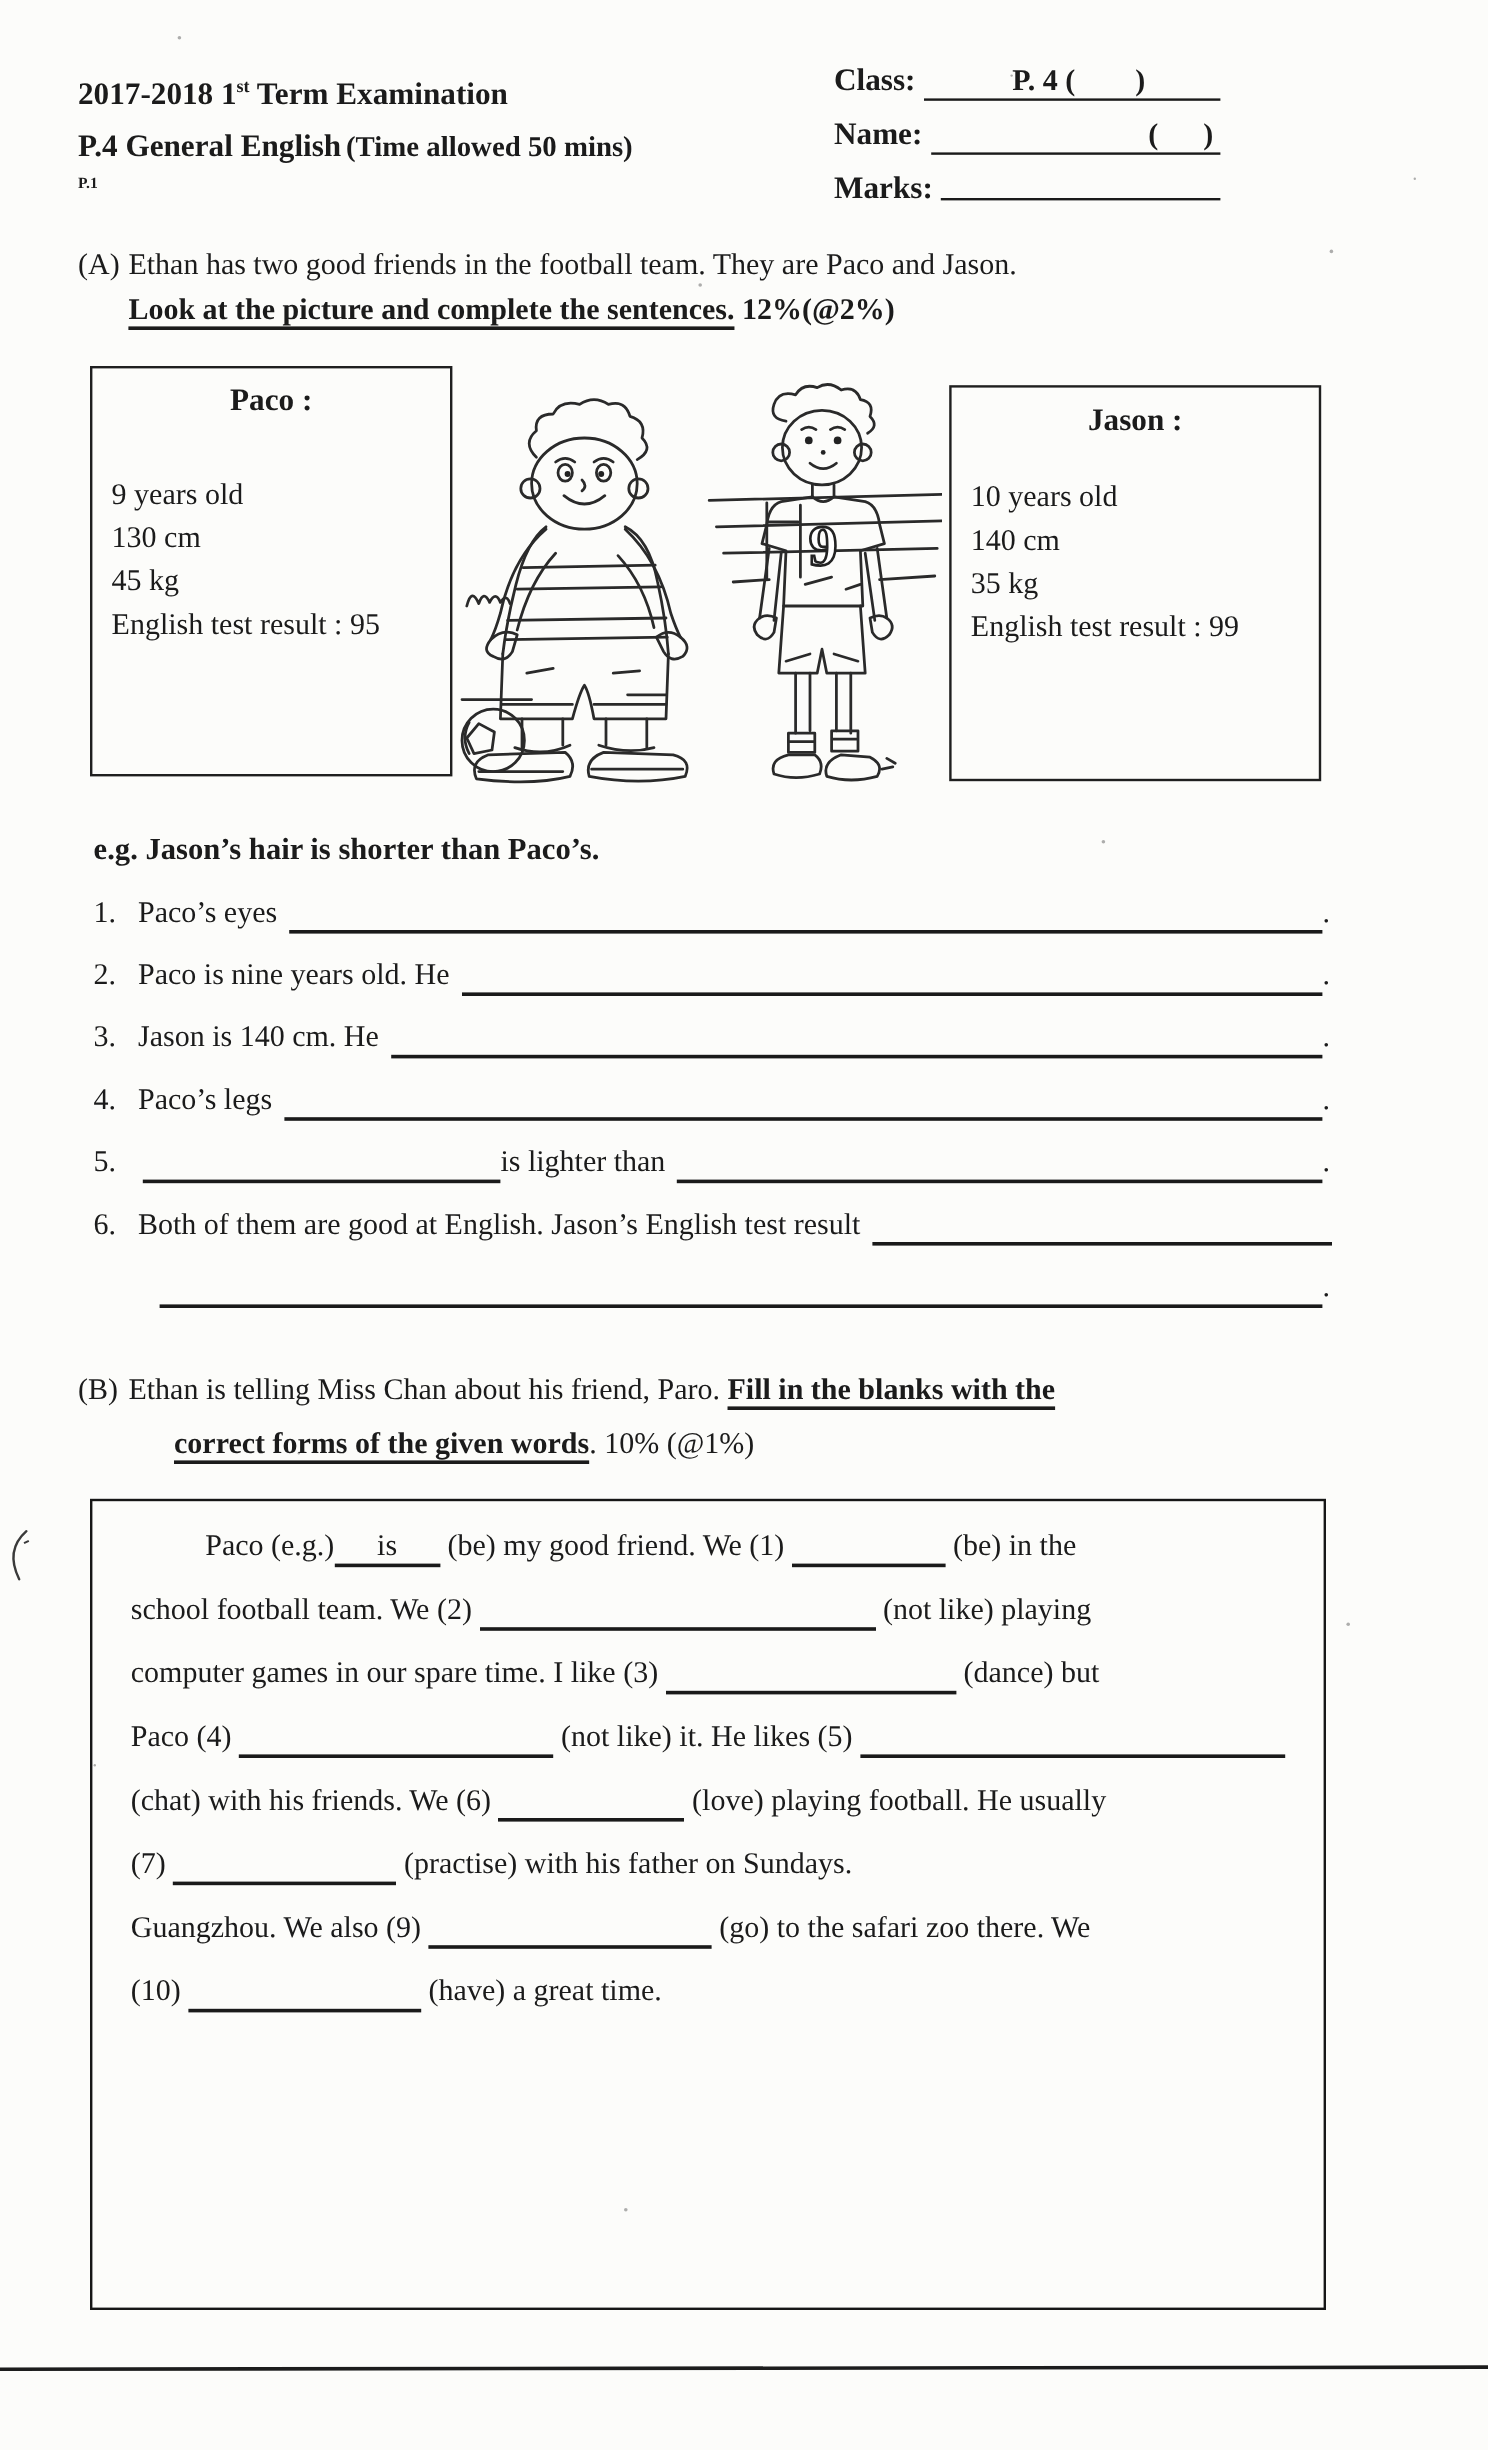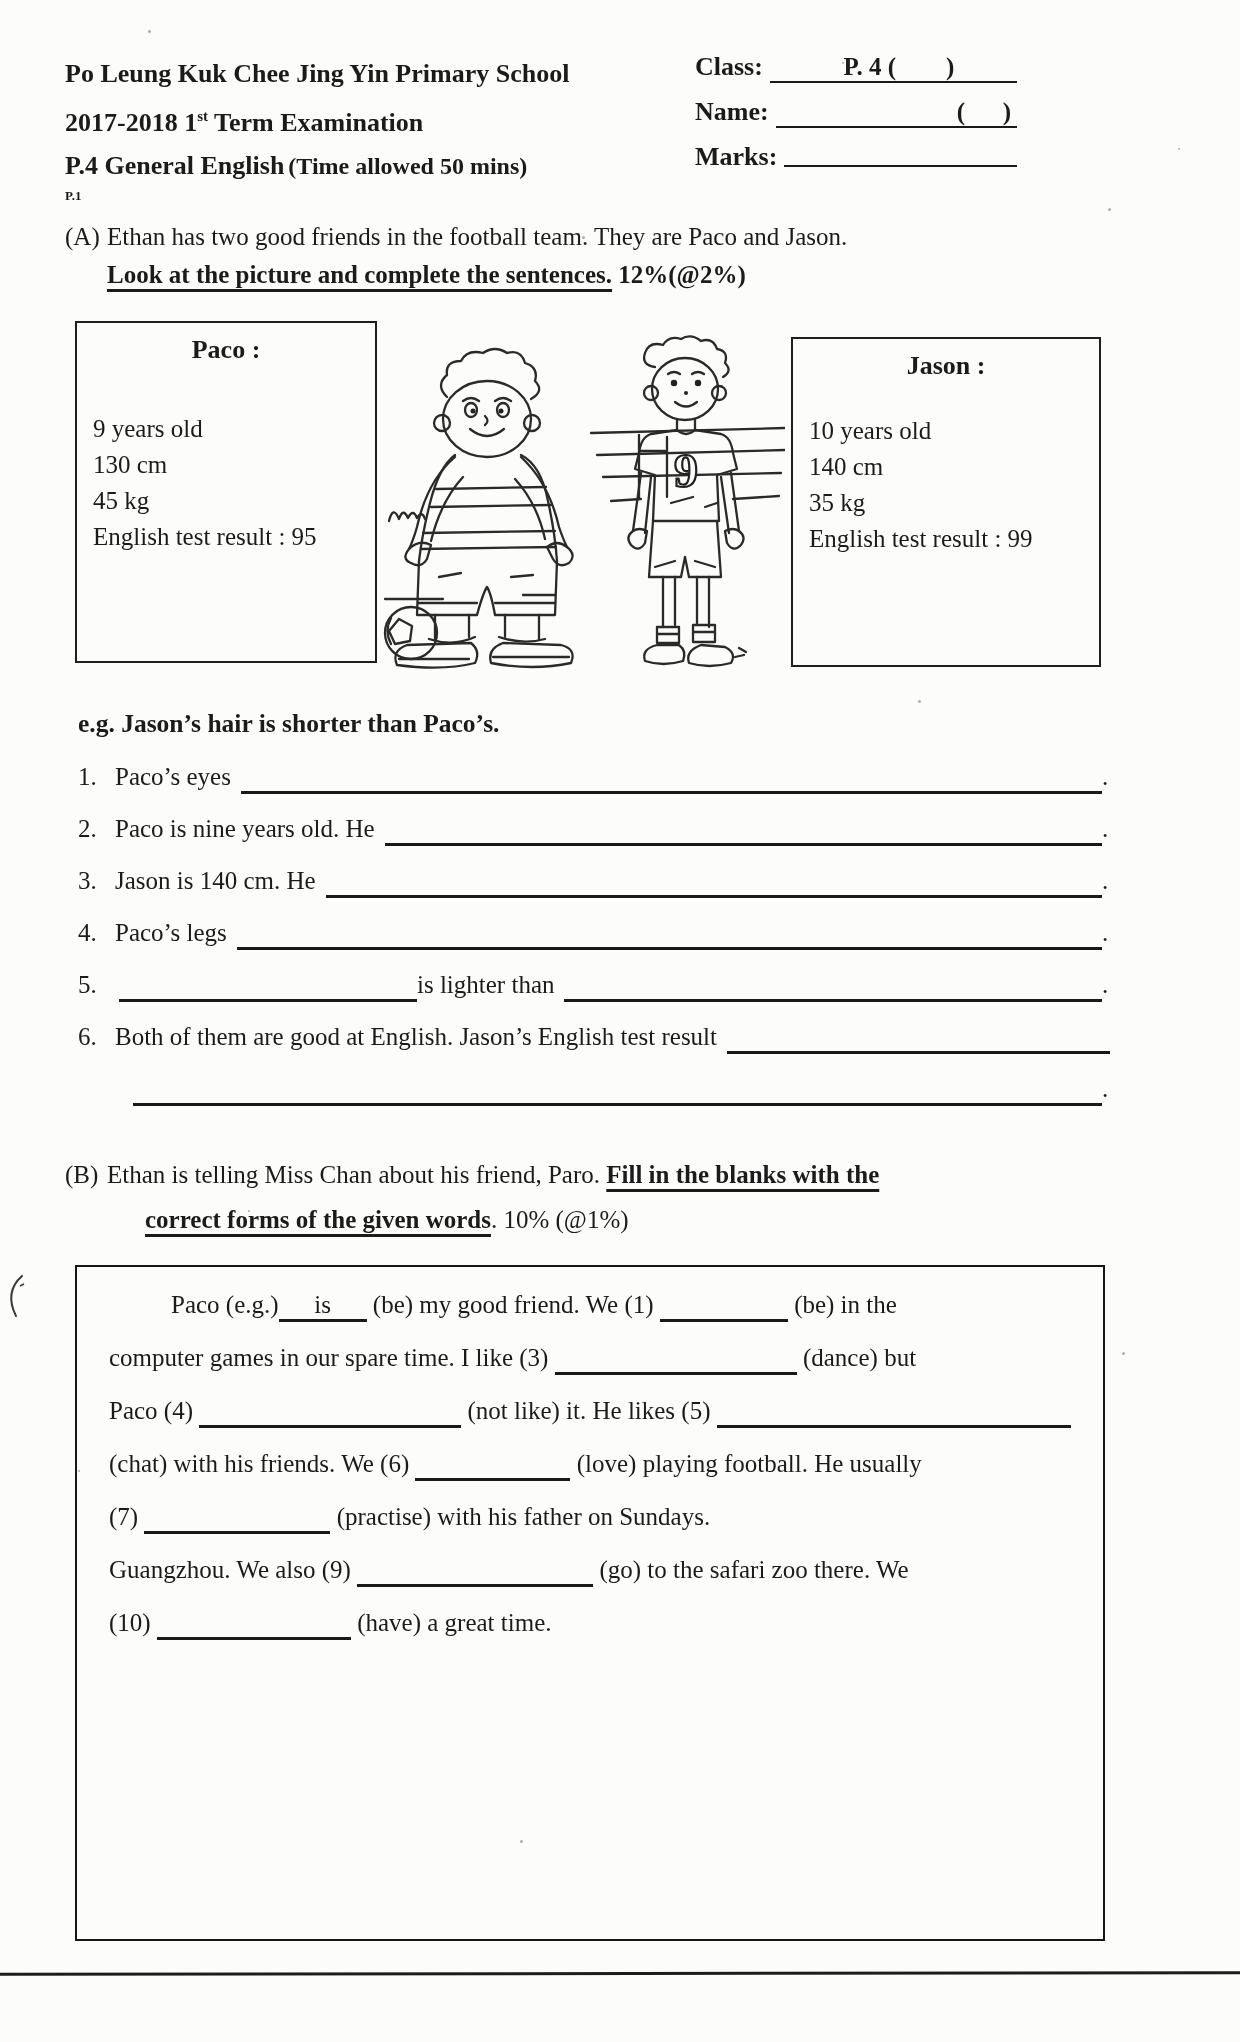--- a/index.html
+++ b/index.html
@@ -86,21 +86,20 @@
 
   svg text { font-family:"Liberation Serif", serif; }
 </style>
 </head>
 <body>
 
 <div class="content">
 
   <div class="header">
     <div class="header-left">
-      <div class="hl-line">Po Leung Kuk Chee Jing Yin Primary School</div>
       <div class="hl-line"><span>2017-2018 1</span><span class="sup">st</span><span> Term Examination</span></div>
       <div class="hl-line"><span>P.4 General English</span><span class="time">(Time allowed 50 mins)</span></div>
       <div class="pagenum">P.1</div>
     </div>
     <div class="header-right">
       <div class="hr-row">
         <span class="h-label">Class:</span>
         <span class="h-line">
             <span class="h-value">P. 4 (        )</span>
           </span>
@@ -275,20 +274,25 @@
   <div class="passage-box">
       <div class="p-line">
         <span class="p-indent" style="width: 62px;"></span>
         <span class="p-text">Paco (e.g.)</span>
         <span class="p-answer">is</span>
         <span class="p-text"> (be) my good friend. We (1) </span>
         <span class="p-blank" style="width: 128px;"></span>
         <span class="p-text"> (be) in the</span>
       </div>
       <div class="p-line">
+        <span class="p-text">school football team. We (2) </span>
+        <span class="p-blank" style="width: 330px;"></span>
+        <span class="p-text"> (not like) playing</span>
+      </div>
+      <div class="p-line">
         <span class="p-text">computer games in our spare time. I like (3) </span>
         <span class="p-blank" style="width: 242px;"></span>
         <span class="p-text"> (dance) but</span>
       </div>
       <div class="p-line">
         <span class="p-text">Paco (4) </span>
         <span class="p-blank" style="width: 262px;"></span>
         <span class="p-text"> (not like) it. He likes (5) </span>
         <span class="p-blank grow"></span>
       </div>

